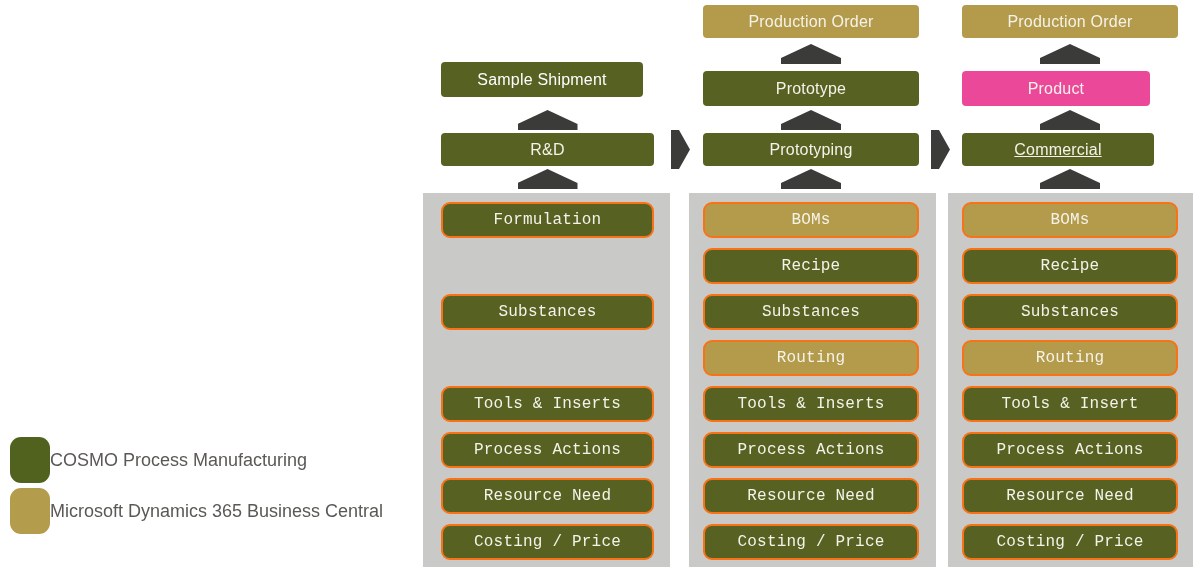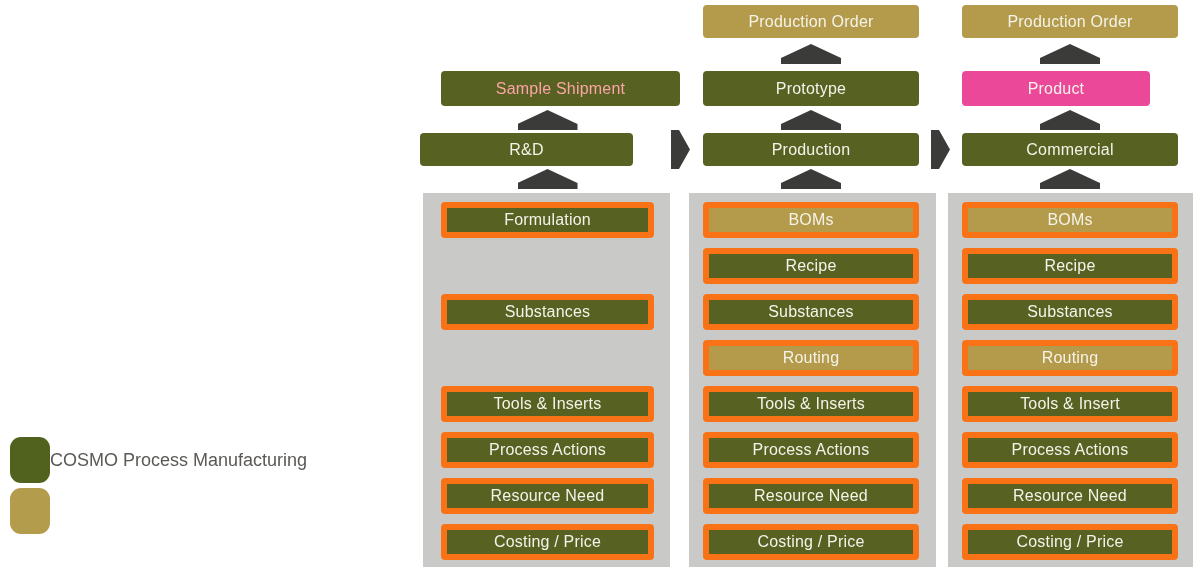--- a/index.html
+++ b/index.html
@@ -5,82 +5,83 @@
   html,body{margin:0;padding:0;background:#fff;}
   .canvas{
     position:relative;width:1200px;height:570px;background:#ffffff;overflow:hidden;
     font-family:"Liberation Sans", sans-serif;
   }
   .box{
     position:absolute;box-sizing:border-box;border-radius:4px;
     display:flex;align-items:center;justify-content:center;
     font-size:16px;color:#f5f3e9;letter-spacing:.2px;white-space:nowrap;
   }
-  .panel-box{border:6px solid #f97316;border-radius:4px;}
+  .panel-box{border:2px solid #f97316;border-radius:9px;font-family:Liberation Mono, monospace;}
   .panel{position:absolute;}
   .arrow-up{position:absolute;clip-path:polygon(50% 0%,100% 70%,100% 100%,0% 100%,0% 70%);}
   .arrow-right{position:absolute;clip-path:polygon(0% 0%,42% 0%,100% 50%,42% 100%,0% 100%);}
   .legend{position:absolute;left:10px;top:437px;}
   .legend-item{display:flex;align-items:center;margin-bottom:5px;height:46px;}
   .legend-swatch{width:40px;height:46px;border-radius:11px;flex:0 0 auto;}
   .legend-label{font-size:18px;color:#5b5955;}
 </style>
 </head>
 <body>
 
 <div class="canvas">
 
   <div class="legend">
     <div class="legend-item">
       <div class="legend-swatch" style="background: rgb(81, 98, 31);"></div>
       <div class="legend-label">COSMO Process Manufacturing</div>
     </div>
     <div class="legend-item">
       <div class="legend-swatch" style="background: rgb(180, 156, 77);"></div>
+      <div class="legend-label">Microsoft Dynamics 365 Business Central</div>
     </div>
   </div>
 
   <div id="columns">
       <div class="">
         <div class="panel" style="left: 423px; top: 193px; width: 247px; height: 374px; background: rgb(201, 201, 199);"></div>
-        <div class="box" style="left: 441px; top: 71px; width: 239px; height: 35px; background: rgb(86, 97, 34); color: #fca5a5;">Sample Shipment</div>
+        <div class="box" style="left: 441px; top: 62px; width: 202px; height: 35px; background: rgb(86, 97, 34); color: #ffffff;">Sample Shipment</div>
         <div class="arrow-up" style="left: 517.5px; top: 110px; width: 60px; height: 20px; background: rgb(59, 59, 57);"></div>
-        <div class="box" style="left: 420px; top: 133px; width: 213px; height: 33px; background: rgb(86, 97, 34); color: rgb(245, 243, 233);">R&amp;D</div>
+        <div class="box" style="left: 441px; top: 133px; width: 213px; height: 33px; background: rgb(86, 97, 34); color: rgb(245, 243, 233);">R&amp;D</div>
         <div class="arrow-up" style="left: 517.5px; top: 169px; width: 60px; height: 20px; background: rgb(59, 59, 57);"></div>
         <div class="box panel-box" style="left: 441px; top: 202px; width: 213px; height: 36px; background: rgb(86, 97, 34); color: rgb(245, 243, 233);">Formulation</div>
         <div class="box panel-box" style="left: 441px; top: 294px; width: 213px; height: 36px; background: rgb(86, 97, 34); color: rgb(245, 243, 233);">Substances</div>
         <div class="box panel-box" style="left: 441px; top: 386px; width: 213px; height: 36px; background: rgb(86, 97, 34); color: rgb(245, 243, 233);">Tools &amp; Inserts</div>
         <div class="box panel-box" style="left: 441px; top: 432px; width: 213px; height: 36px; background: rgb(86, 97, 34); color: rgb(245, 243, 233);">Process Actions</div>
         <div class="box panel-box" style="left: 441px; top: 478px; width: 213px; height: 36px; background: rgb(86, 97, 34); color: rgb(245, 243, 233);">Resource Need</div>
         <div class="box panel-box" style="left: 441px; top: 524px; width: 213px; height: 36px; background: rgb(86, 97, 34); color: rgb(245, 243, 233);">Costing / Price</div>
       </div>
       <div class="">
         <div class="panel" style="left: 689px; top: 193px; width: 247px; height: 374px; background: rgb(201, 201, 199);"></div>
         <div class="box" style="left: 703px; top: 5px; width: 216px; height: 33px; background: rgb(179, 155, 75); color: rgb(245, 243, 233);">Production Order</div>
         <div class="arrow-up" style="left: 781px; top: 44px; width: 60px; height: 20px; background: rgb(59, 59, 57);"></div>
         <div class="box" style="left: 703px; top: 71px; width: 216px; height: 35px; background: rgb(86, 97, 34); color: rgb(245, 243, 233);">Prototype</div>
         <div class="arrow-up" style="left: 781px; top: 110px; width: 60px; height: 20px; background: rgb(59, 59, 57);"></div>
-        <div class="box" style="left: 703px; top: 133px; width: 216px; height: 33px; background: rgb(86, 97, 34); color: rgb(245, 243, 233);">Production</div>
+        <div class="box" style="left: 703px; top: 133px; width: 216px; height: 33px; background: rgb(86, 97, 34); color: rgb(245, 243, 233);">Prototyping</div>
         <div class="arrow-up" style="left: 781px; top: 169px; width: 60px; height: 20px; background: rgb(59, 59, 57);"></div>
         <div class="box panel-box" style="left: 703px; top: 202px; width: 216px; height: 36px; background: rgb(179, 155, 75); color: rgb(245, 243, 233);">BOMs</div>
         <div class="box panel-box" style="left: 703px; top: 248px; width: 216px; height: 36px; background: rgb(86, 97, 34); color: rgb(245, 243, 233);">Recipe</div>
         <div class="box panel-box" style="left: 703px; top: 294px; width: 216px; height: 36px; background: rgb(86, 97, 34); color: rgb(245, 243, 233);">Substances</div>
         <div class="box panel-box" style="left: 703px; top: 340px; width: 216px; height: 36px; background: rgb(179, 155, 75); color: rgb(245, 243, 233);">Routing</div>
         <div class="box panel-box" style="left: 703px; top: 386px; width: 216px; height: 36px; background: rgb(86, 97, 34); color: rgb(245, 243, 233);">Tools &amp; Inserts</div>
         <div class="box panel-box" style="left: 703px; top: 432px; width: 216px; height: 36px; background: rgb(86, 97, 34); color: rgb(245, 243, 233);">Process Actions</div>
         <div class="box panel-box" style="left: 703px; top: 478px; width: 216px; height: 36px; background: rgb(86, 97, 34); color: rgb(245, 243, 233);">Resource Need</div>
         <div class="box panel-box" style="left: 703px; top: 524px; width: 216px; height: 36px; background: rgb(86, 97, 34); color: rgb(245, 243, 233);">Costing / Price</div>
       </div>
       <div class="">
         <div class="panel" style="left: 948px; top: 193px; width: 245px; height: 374px; background: rgb(201, 201, 199);"></div>
         <div class="box" style="left: 962px; top: 5px; width: 216px; height: 33px; background: rgb(179, 155, 75); color: rgb(245, 243, 233);">Production Order</div>
         <div class="arrow-up" style="left: 1040px; top: 44px; width: 60px; height: 20px; background: rgb(59, 59, 57);"></div>
         <div class="box" style="left: 962px; top: 71px; width: 188px; height: 35px; background: #ec4899; color: rgb(245, 243, 233); text-align: center;">Product</div>
         <div class="arrow-up" style="left: 1040px; top: 110px; width: 60px; height: 20px; background: rgb(59, 59, 57);"></div>
-        <div class="box" style="left: 962px; top: 133px; width: 216px; height: 33px; background: rgb(86, 97, 34); color: rgb(245, 243, 233);">Commercial</div>
+        <div class="box" style="left: 962px; top: 133px; width: 192px; height: 33px; background: rgb(86, 97, 34); color: rgb(245, 243, 233); text-decoration: underline;">Commercial</div>
         <div class="arrow-up" style="left: 1040px; top: 169px; width: 60px; height: 20px; background: rgb(59, 59, 57);"></div>
         <div class="box panel-box" style="left: 962px; top: 202px; width: 216px; height: 36px; background: rgb(179, 155, 75); color: rgb(245, 243, 233);">BOMs</div>
         <div class="box panel-box" style="left: 962px; top: 248px; width: 216px; height: 36px; background: rgb(86, 97, 34); color: rgb(245, 243, 233);">Recipe</div>
         <div class="box panel-box" style="left: 962px; top: 294px; width: 216px; height: 36px; background: rgb(86, 97, 34); color: rgb(245, 243, 233);">Substances</div>
         <div class="box panel-box" style="left: 962px; top: 340px; width: 216px; height: 36px; background: rgb(179, 155, 75); color: rgb(245, 243, 233);">Routing</div>
         <div class="box panel-box" style="left: 962px; top: 386px; width: 216px; height: 36px; background: rgb(86, 97, 34); color: rgb(245, 243, 233);">Tools &amp; Insert</div>
         <div class="box panel-box" style="left: 962px; top: 432px; width: 216px; height: 36px; background: rgb(86, 97, 34); color: rgb(245, 243, 233);">Process Actions</div>
         <div class="box panel-box" style="left: 962px; top: 478px; width: 216px; height: 36px; background: rgb(86, 97, 34); color: rgb(245, 243, 233);">Resource Need</div>
         <div class="box panel-box" style="left: 962px; top: 524px; width: 216px; height: 36px; background: rgb(86, 97, 34); color: rgb(245, 243, 233);">Costing / Price</div>
       </div>

